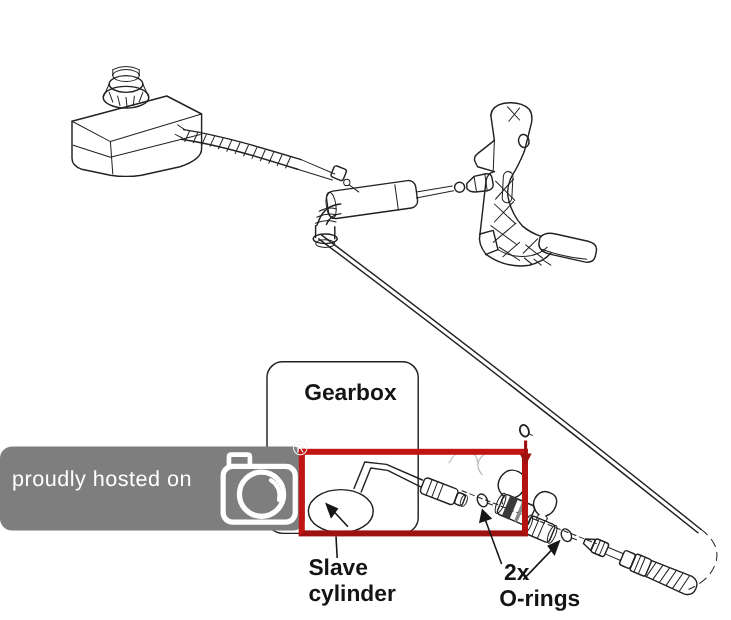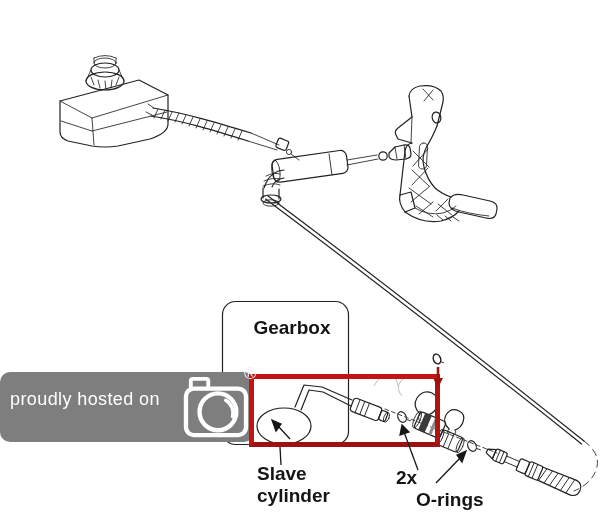--- a/index.html
+++ b/index.html
@@ -13,21 +13,21 @@
       border-radius:10px;z-index:2;color:#fff;}
   .wm .t1{position:absolute;left:10px;top:7px;font-size:18px;letter-spacing:.4px;margin-top:10px;}
   .wm .t2{position:absolute;left:10px;top:27px;font-size:23px;letter-spacing:.6px;}
   .wm .cam{position:absolute;left:183px;top:4px;}
   .regmark{position:absolute;left:244px;top:364px;z-index:6;color:#f2f2f2;font-size:17px;z-index:6;}
   .redbox{position:absolute;left:249px;top:374px;width:191px;height:73px;box-sizing:border-box;
           border:5px solid #c31414;border-bottom-color:#9e1111;border-right-color:#b31212;z-index:3;}
   .lbl{position:absolute;font-weight:bold;color:#141414;z-index:5;font-size:19px;line-height:22px;}
   .lbl-gearbox{left:222px;top:317px;width:140px;text-align:center;}
   .lbl-slave{left:257px;top:463px;}
-  .lbl-2x{left:396px;top:467px;}
+  .lbl-2x{left:420px;top:467px;}
   .lbl-orings{left:416px;top:489px;text-align:right;}
   .overlay{z-index:4;}
 </style>
 </head>
 <body>
 
 <div class="stage">
 
   <svg width="609" height="517" viewBox="0 0 609 517" style="z-index:1">
 

